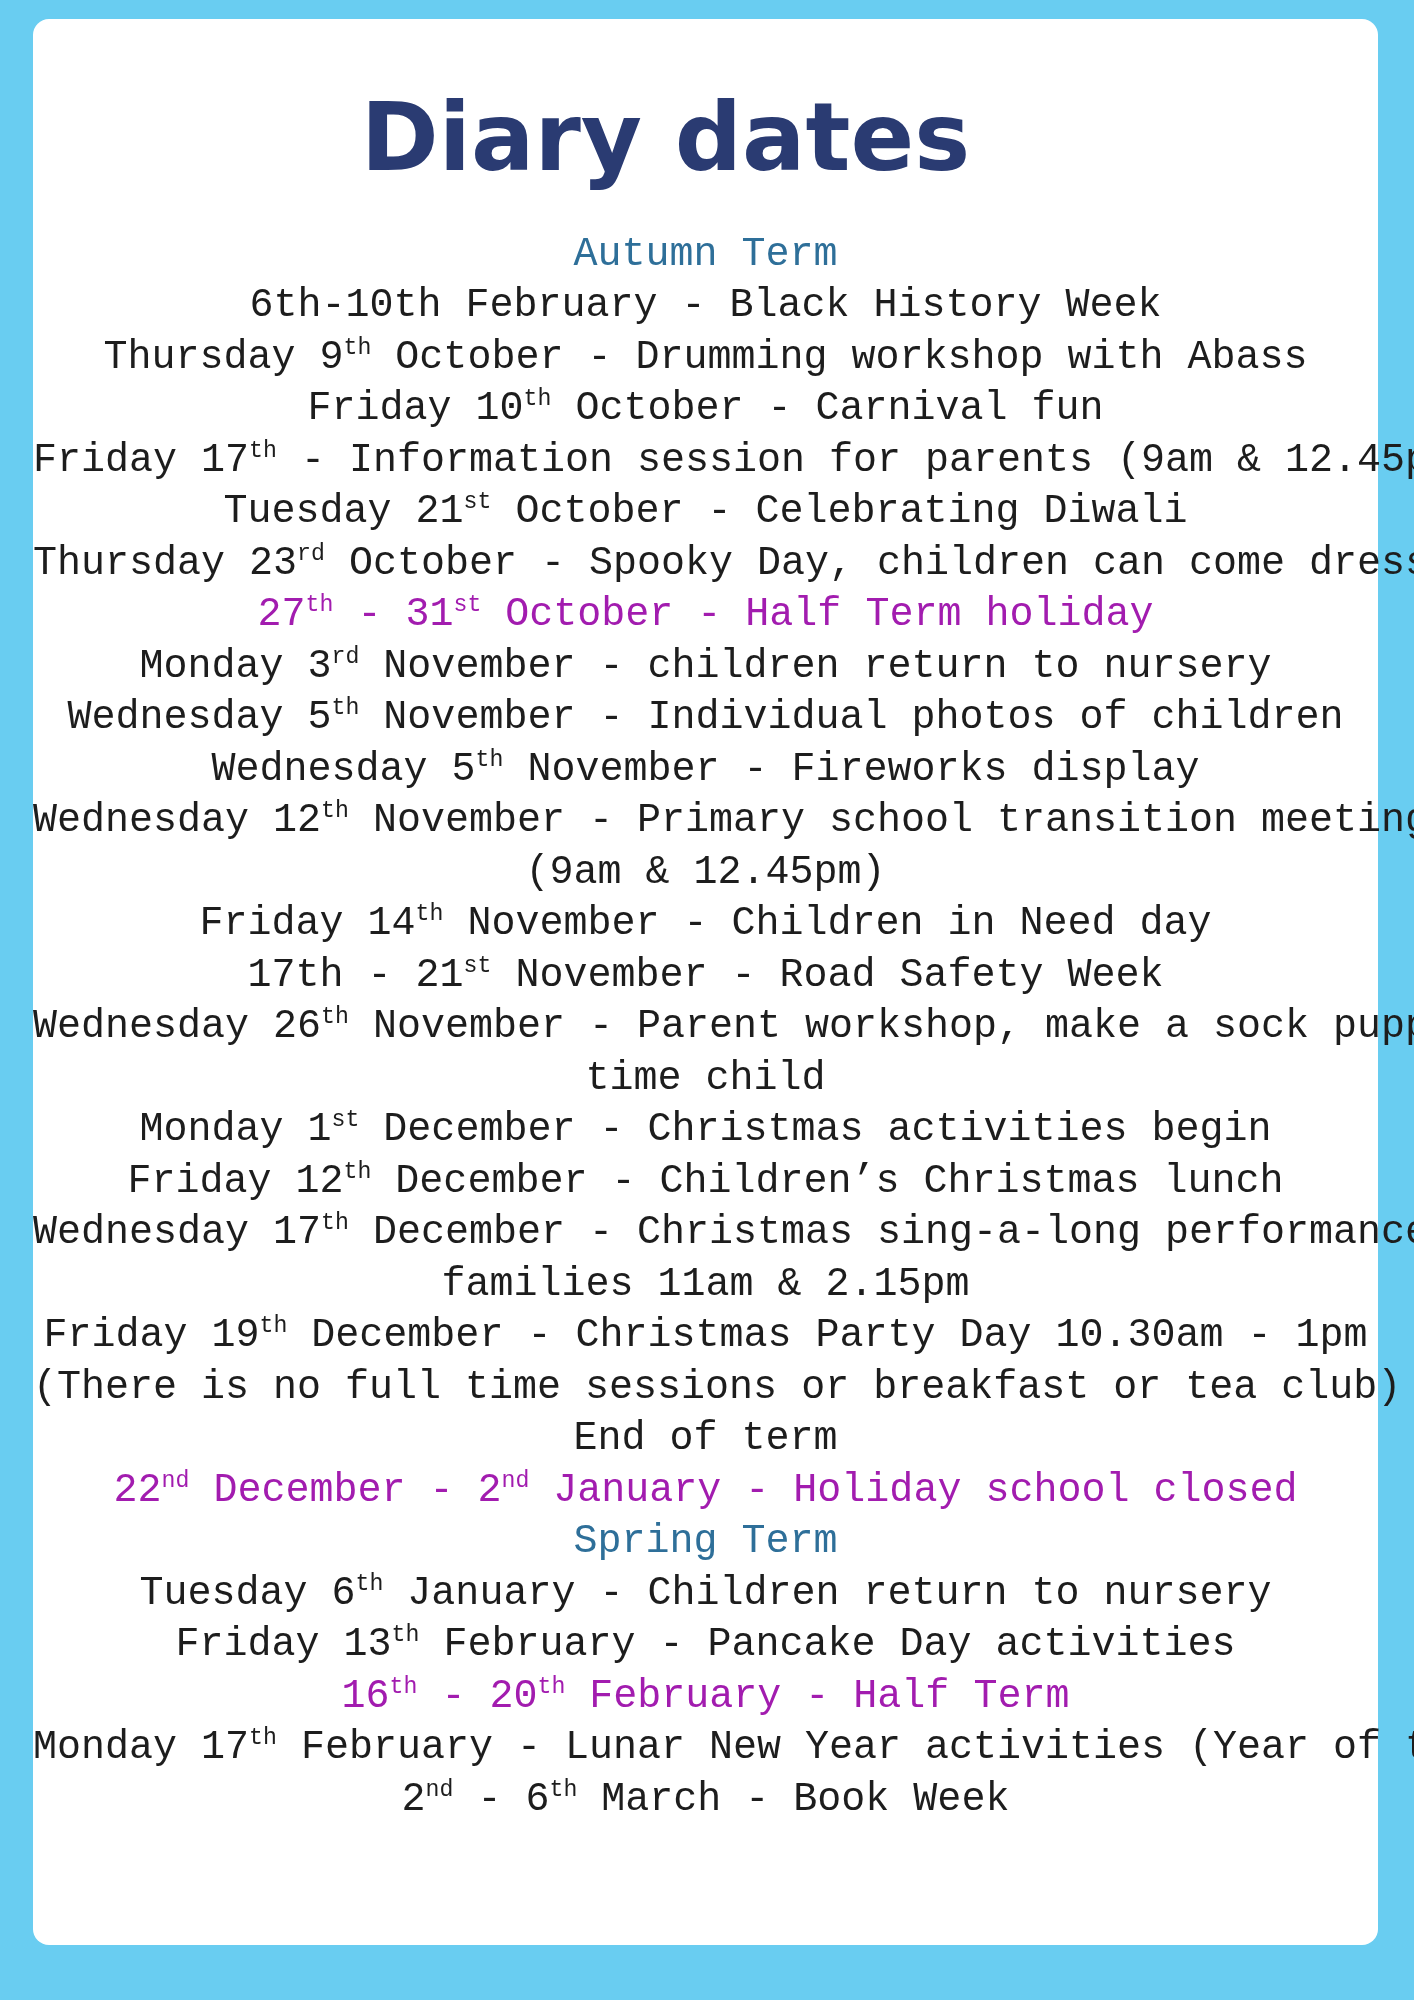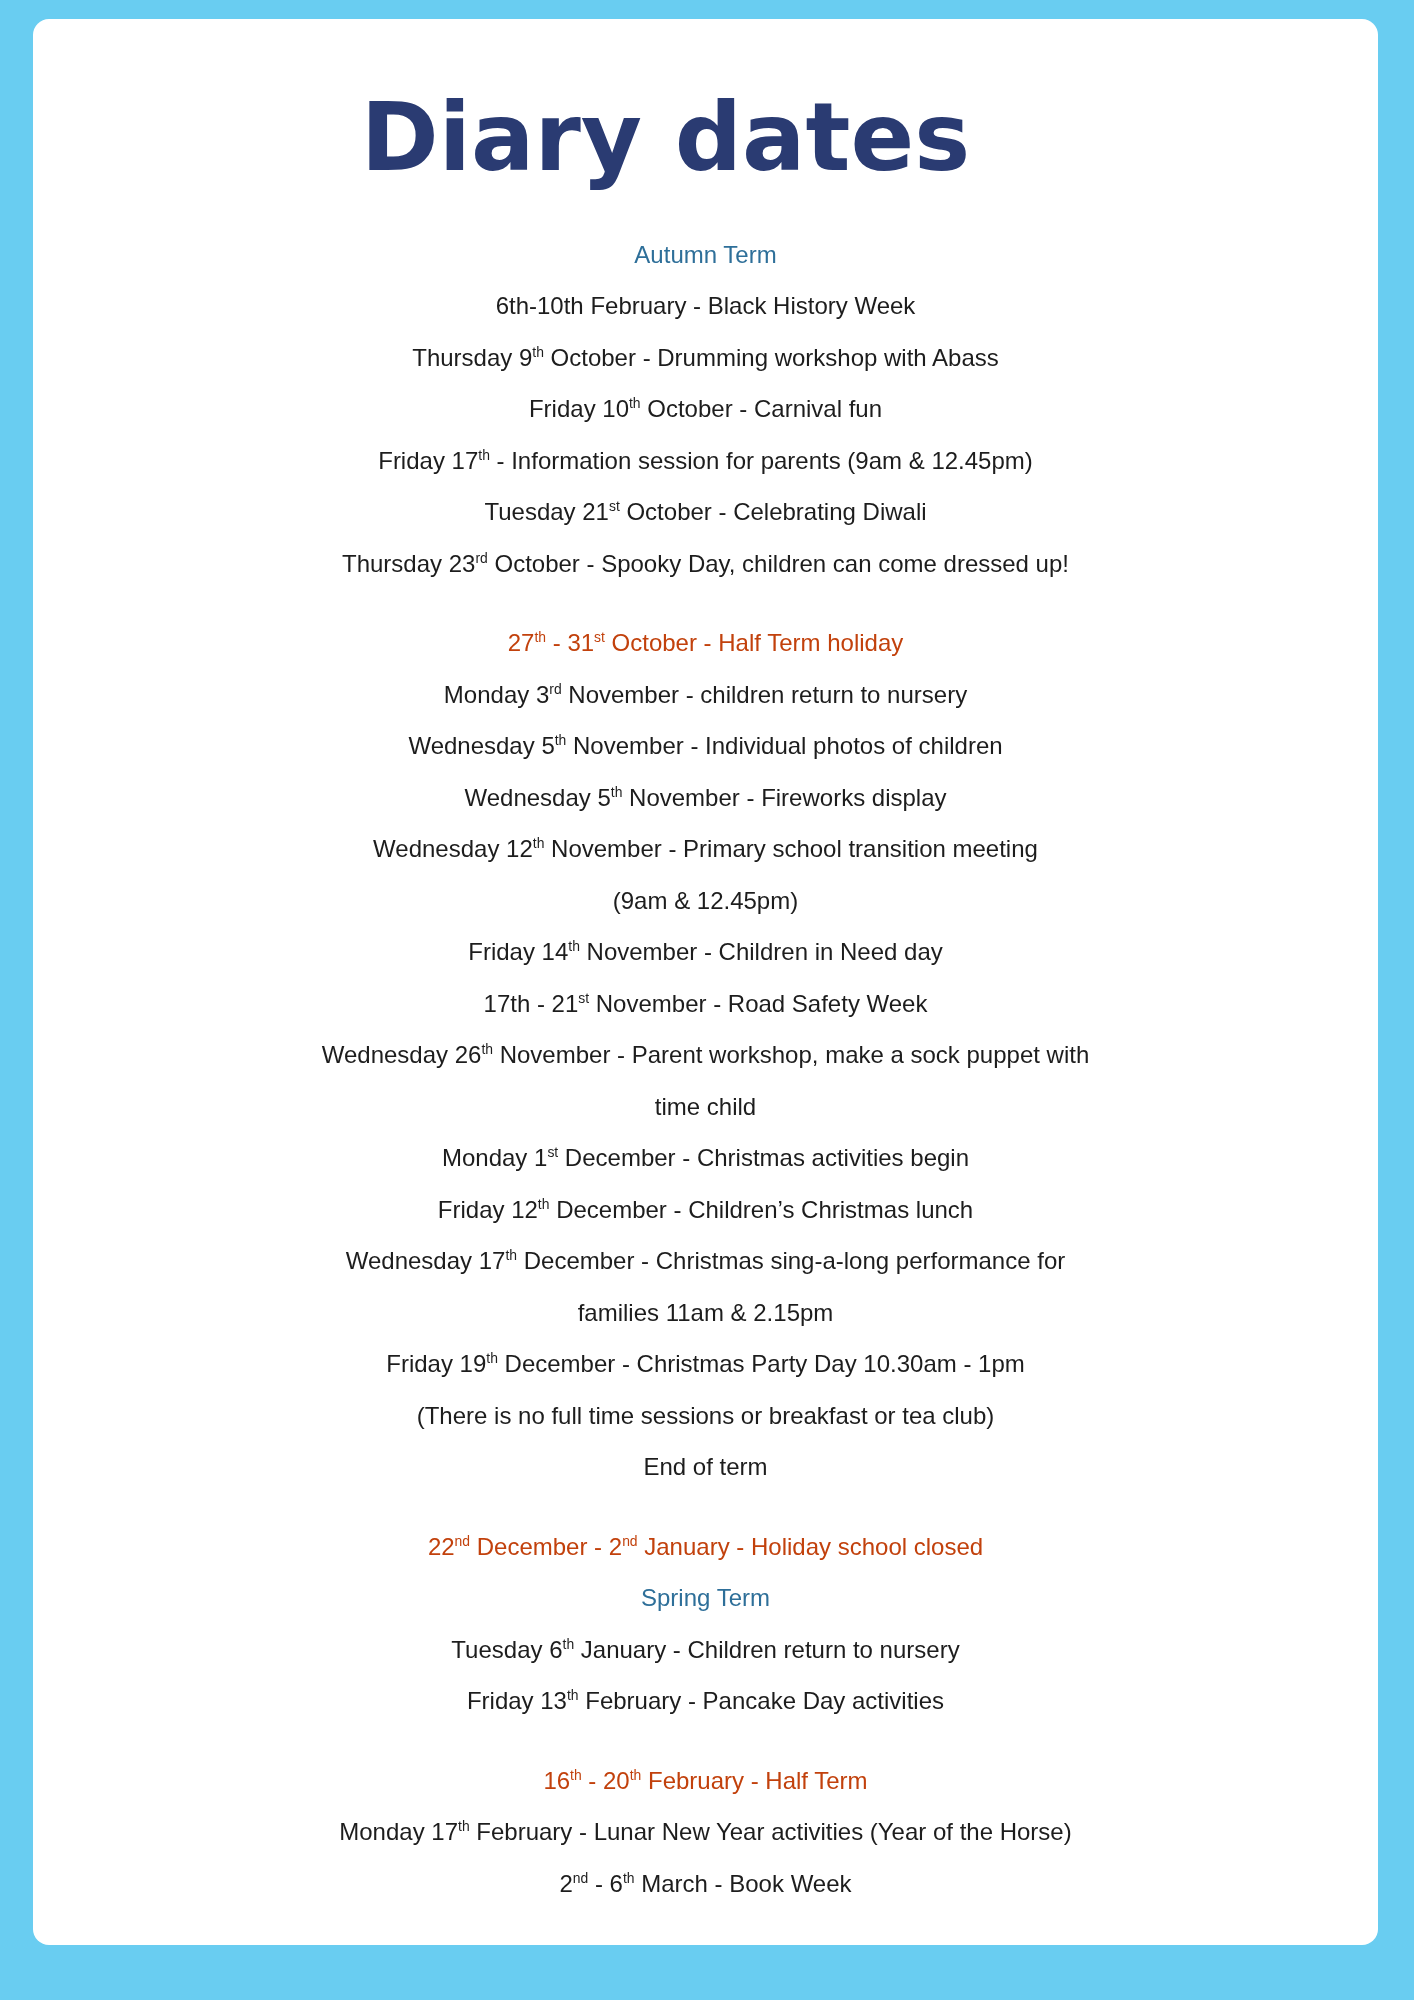--- a/index.html
+++ b/index.html
@@ -30,34 +30,33 @@
     font-family: "DejaVu Sans", sans-serif;
     font-weight: 800;
     font-size: 94px;
     line-height: 1.25;
     letter-spacing: 0px;
     color: #2A3B72;
   }
   .lines {
     margin-top: 32px;
     text-align: center;
-    font-size: 24px;
+    font-size: 40px;
     line-height: 51.5px;
     color: #1D1D1D;
-    font-family: Liberation Sans, sans-serif;
+    font-family: Liberation Mono, monospace;
   }
   .line {
     white-space: nowrap;
   }
   .line.term {
     color: #2E6F99;
   }
   .line.red {
-    color: #c2410c;
-    margin-top: 28px;
+    color: #a21caf;
   }
   .line sup {
     font-size: 58%;
     line-height: 0;
     vertical-align: super;
   }
 </style>
 </head>
 <body>
 

